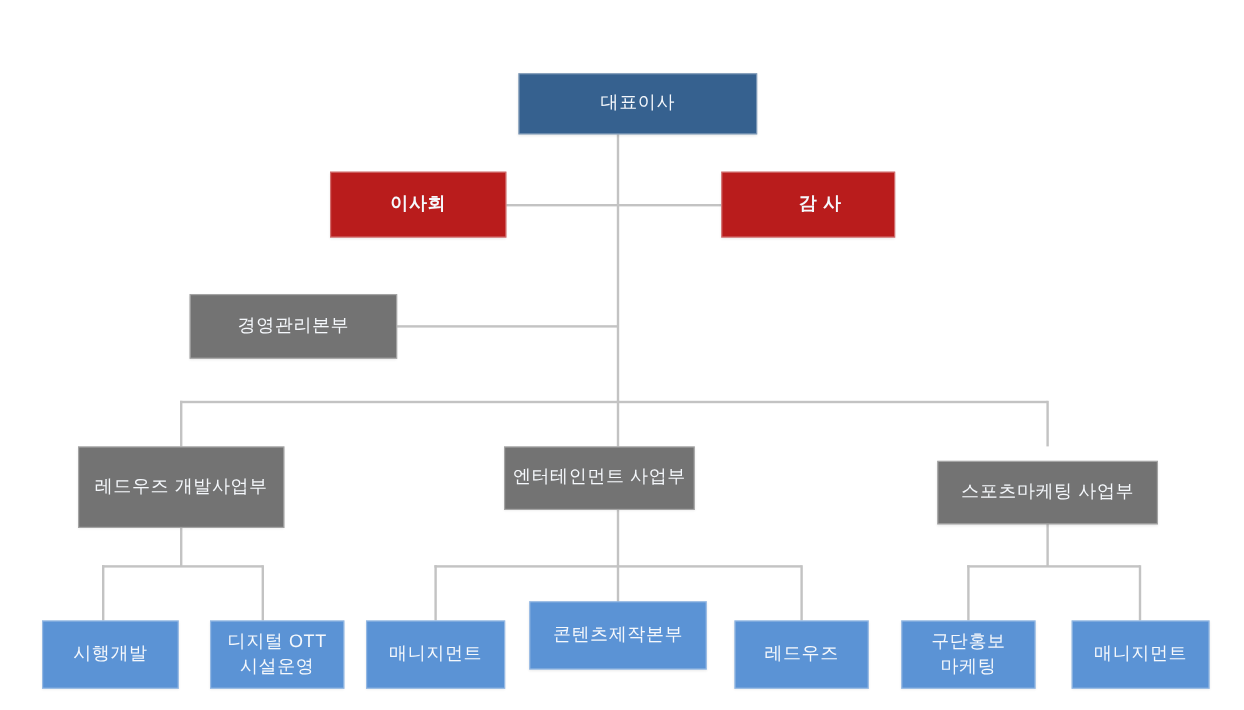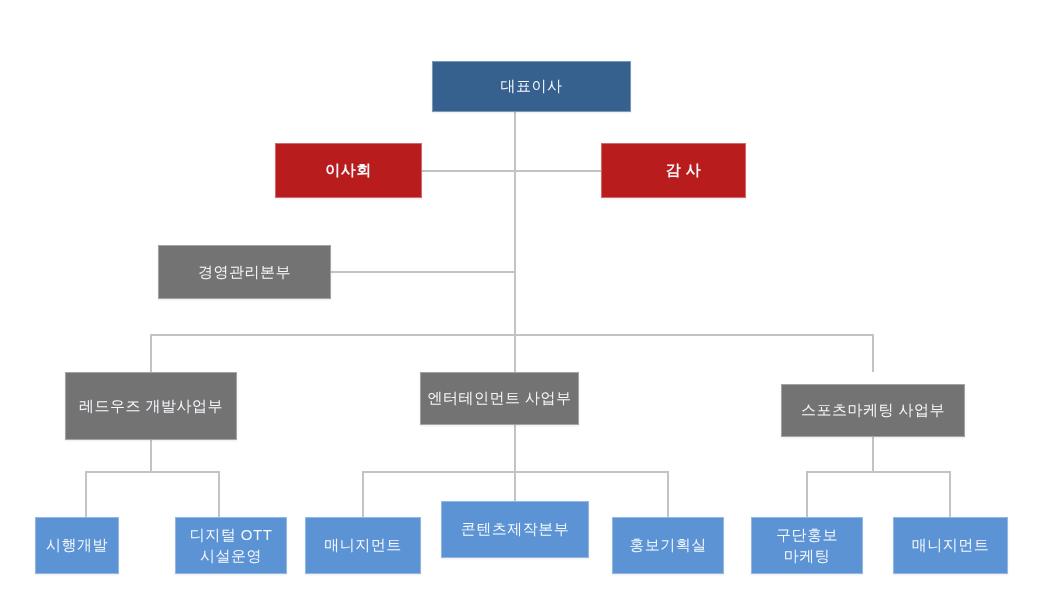--- a/index.html
+++ b/index.html
@@ -73,23 +73,23 @@
 
   <div class="node node--gray" style="left:275px; top:143px; width:147px; height:55px;">이사회</div>
   <div class="node node--gray" style="left:601px; top:143px; width:145px; height:55px;padding-left:20px;">감 사</div>
 
   <div class="node node--navy" style="left:158px; top:245px; width:173px; height:54px;">경영관리본부</div>
 
   <div class="node node--navy" style="left:65px; top:372px; width:172px; height:68px;">레드우즈 개발사업부</div>
   <div class="node node--navy" style="left:420px; top:372px; width:159px; height:53px;">엔터테인먼트 사업부</div>
   <div class="node node--navy" style="left:781px; top:372px; width:184px; height:53px;margin-top:12px;">스포츠마케팅 사업부</div>
 
-  <div class="node node--blue" style="left:35px; top:517px; width:84px; height:57px;">시행개발</div>
+  <div class="node node--blue" style="left:35px; top:517px; width:114px; height:57px;">시행개발</div>
   <div class="node node--blue" style="left:175px; top:517px; width:112px; height:57px;">디지털 OTT
 시설운영</div>
   <div class="node node--blue" style="left:305px; top:517px; width:116px; height:57px;">매니지먼트</div>
   <div class="node node--blue" style="left:441px; top:501px; width:148px; height:57px;">콘텐츠제작본부</div>
-  <div class="node node--blue" style="left:612px; top:517px; width:112px; height:57px;">홍보기획실</div>
+  <div class="node node--blue" style="left:612px; top:517px; width:112px; height:57px;">레드우즈</div>
   <div class="node node--blue" style="left:751px; top:517px; width:112px; height:57px;">구단홍보
 마케팅</div>
   <div class="node node--blue" style="left:893px; top:517px; width:115px; height:57px;">매니지먼트</div>
 
 </div>
 
 </body></html>

